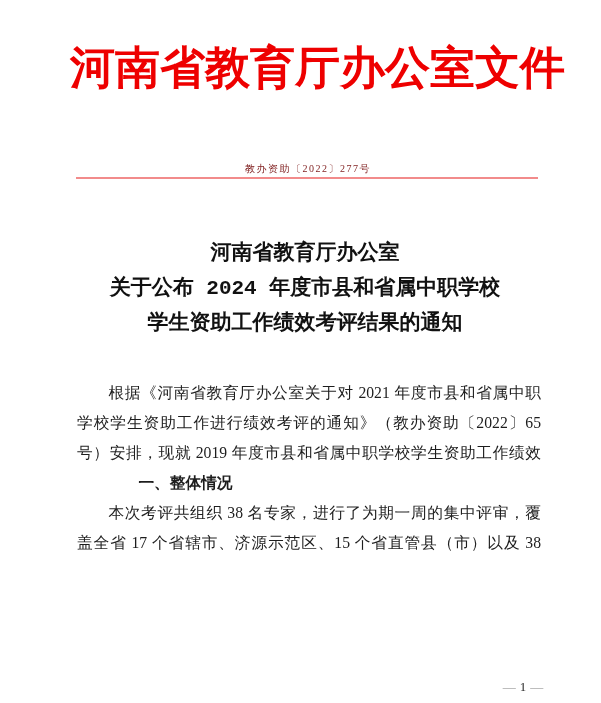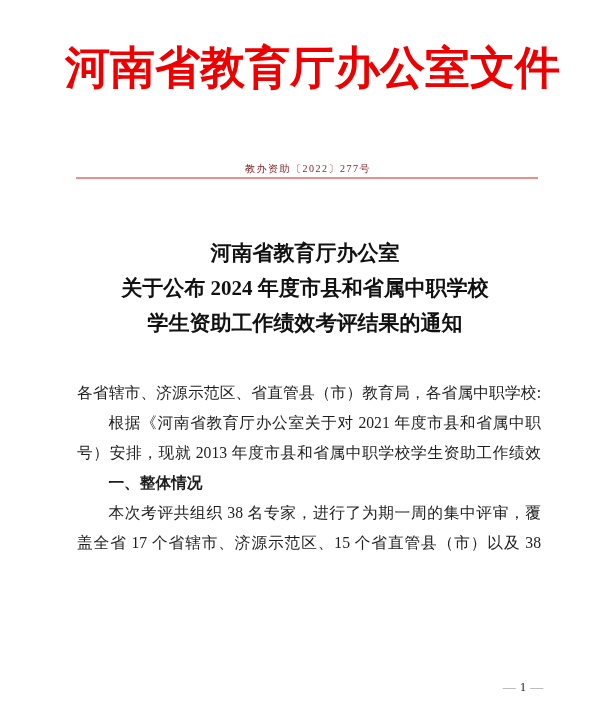--- a/index.html
+++ b/index.html
@@ -13,21 +13,21 @@
     height: 703px;
     background: #ffffff;
     overflow: hidden;
     font-family: "Liberation Serif", serif;
   }
   .header-title {
     position: absolute;
     top: 42px;
     left: 65px;
     width: 500px;
-    text-align: left;
+    text-align: right;
     font-size: 45px;
     line-height: 52px;
     font-weight: bold;
     white-space: nowrap;
     letter-spacing: 0;
   }
   .doc-number {
     position: absolute;
     top: 159px;
     left: 58px;
@@ -48,20 +48,21 @@
   .notice-title {
     position: absolute;
     top: 236px;
     left: 55px;
     width: 500px;
     text-align: center;
     font-size: 21px;
     line-height: 35px;
     font-weight: bold;
     color: #111111;
+    font-family: Liberation Mono, monospace;
   }
   .body-text {
     position: absolute;
     top: 378px;
     left: 77px;
     width: 464px;
     font-size: 15.7px;
     line-height: 30px;
     color: #1d1d1d;
   }
@@ -77,20 +78,21 @@
     text-align-last: justify;
   }
   .line.justify::after {
     content: "";
     display: inline-block;
     width: 100%;
   }
   .hei {
     font-family: "Liberation Sans", sans-serif;
     font-weight: bold;
+    margin-left: 30px;
   }
   .footer-page {
     position: absolute;
     top: 679px;
     left: 486px;
     width: 74px;
     text-align: center;
     font-size: 13px;
     line-height: 16px;
     color: #2b2b2b;
@@ -112,23 +114,23 @@
 
   <div class="red-divider" style="background: rgb(242, 139, 139);"></div>
 
   <div class="notice-title">
     <div>河南省教育厅办公室</div>
     <div>关于公布 2024 年度市县和省属中职学校</div>
     <div>学生资助工作绩效考评结果的通知</div>
   </div>
 
   <div class="body-text">
-      <div class="line justify"><span>各省辖市、济源示范区、省直管县（市）教育局，各省属中职学校:</span></div>
       <div class="line justify indent"><span>根据《河南省教育厅办公室关于对 2021 年度市县和省属中职</span></div>
-      <div class="line justify"><span>号）安排，现就 2013 年度市县和省属中职学校学生资助工作绩效</span></div>
+      <div class="line justify"><span>学校学生资助工作进行绩效考评的通知》（教办资助〔2022〕65</span></div>
+      <div class="line justify"><span>号）安排，现就 2019 年度市县和省属中职学校学生资助工作绩效</span></div>
       <div class="line indent"><span class="hei">一、整体情况</span></div>
       <div class="line justify indent"><span>本次考评共组织 38 名专家，进行了为期一周的集中评审，覆</span></div>
       <div class="line justify"><span>盖全省 17 个省辖市、济源示范区、15 个省直管县（市）以及 38</span></div>
     </div>
 
   <div class="footer-page">
     <span class="dash">—</span><span>1</span><span class="dash">—</span>
   </div>
 
 </div>

